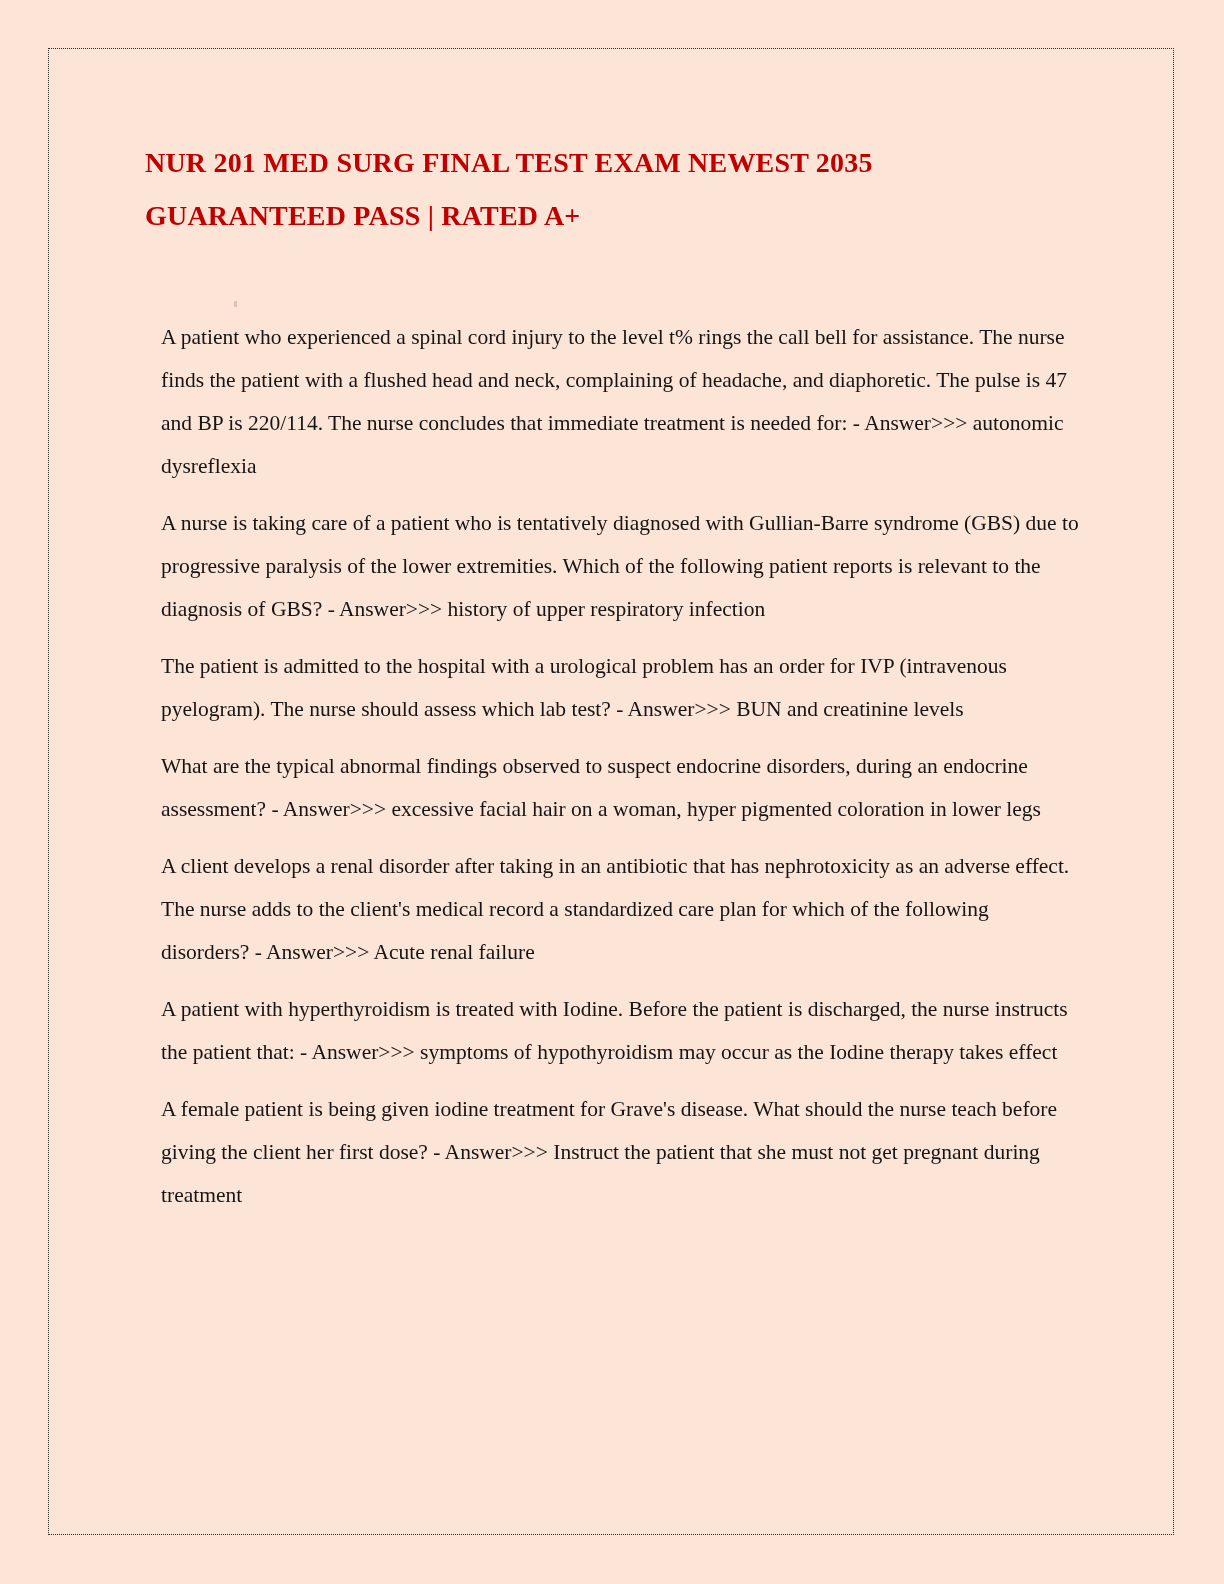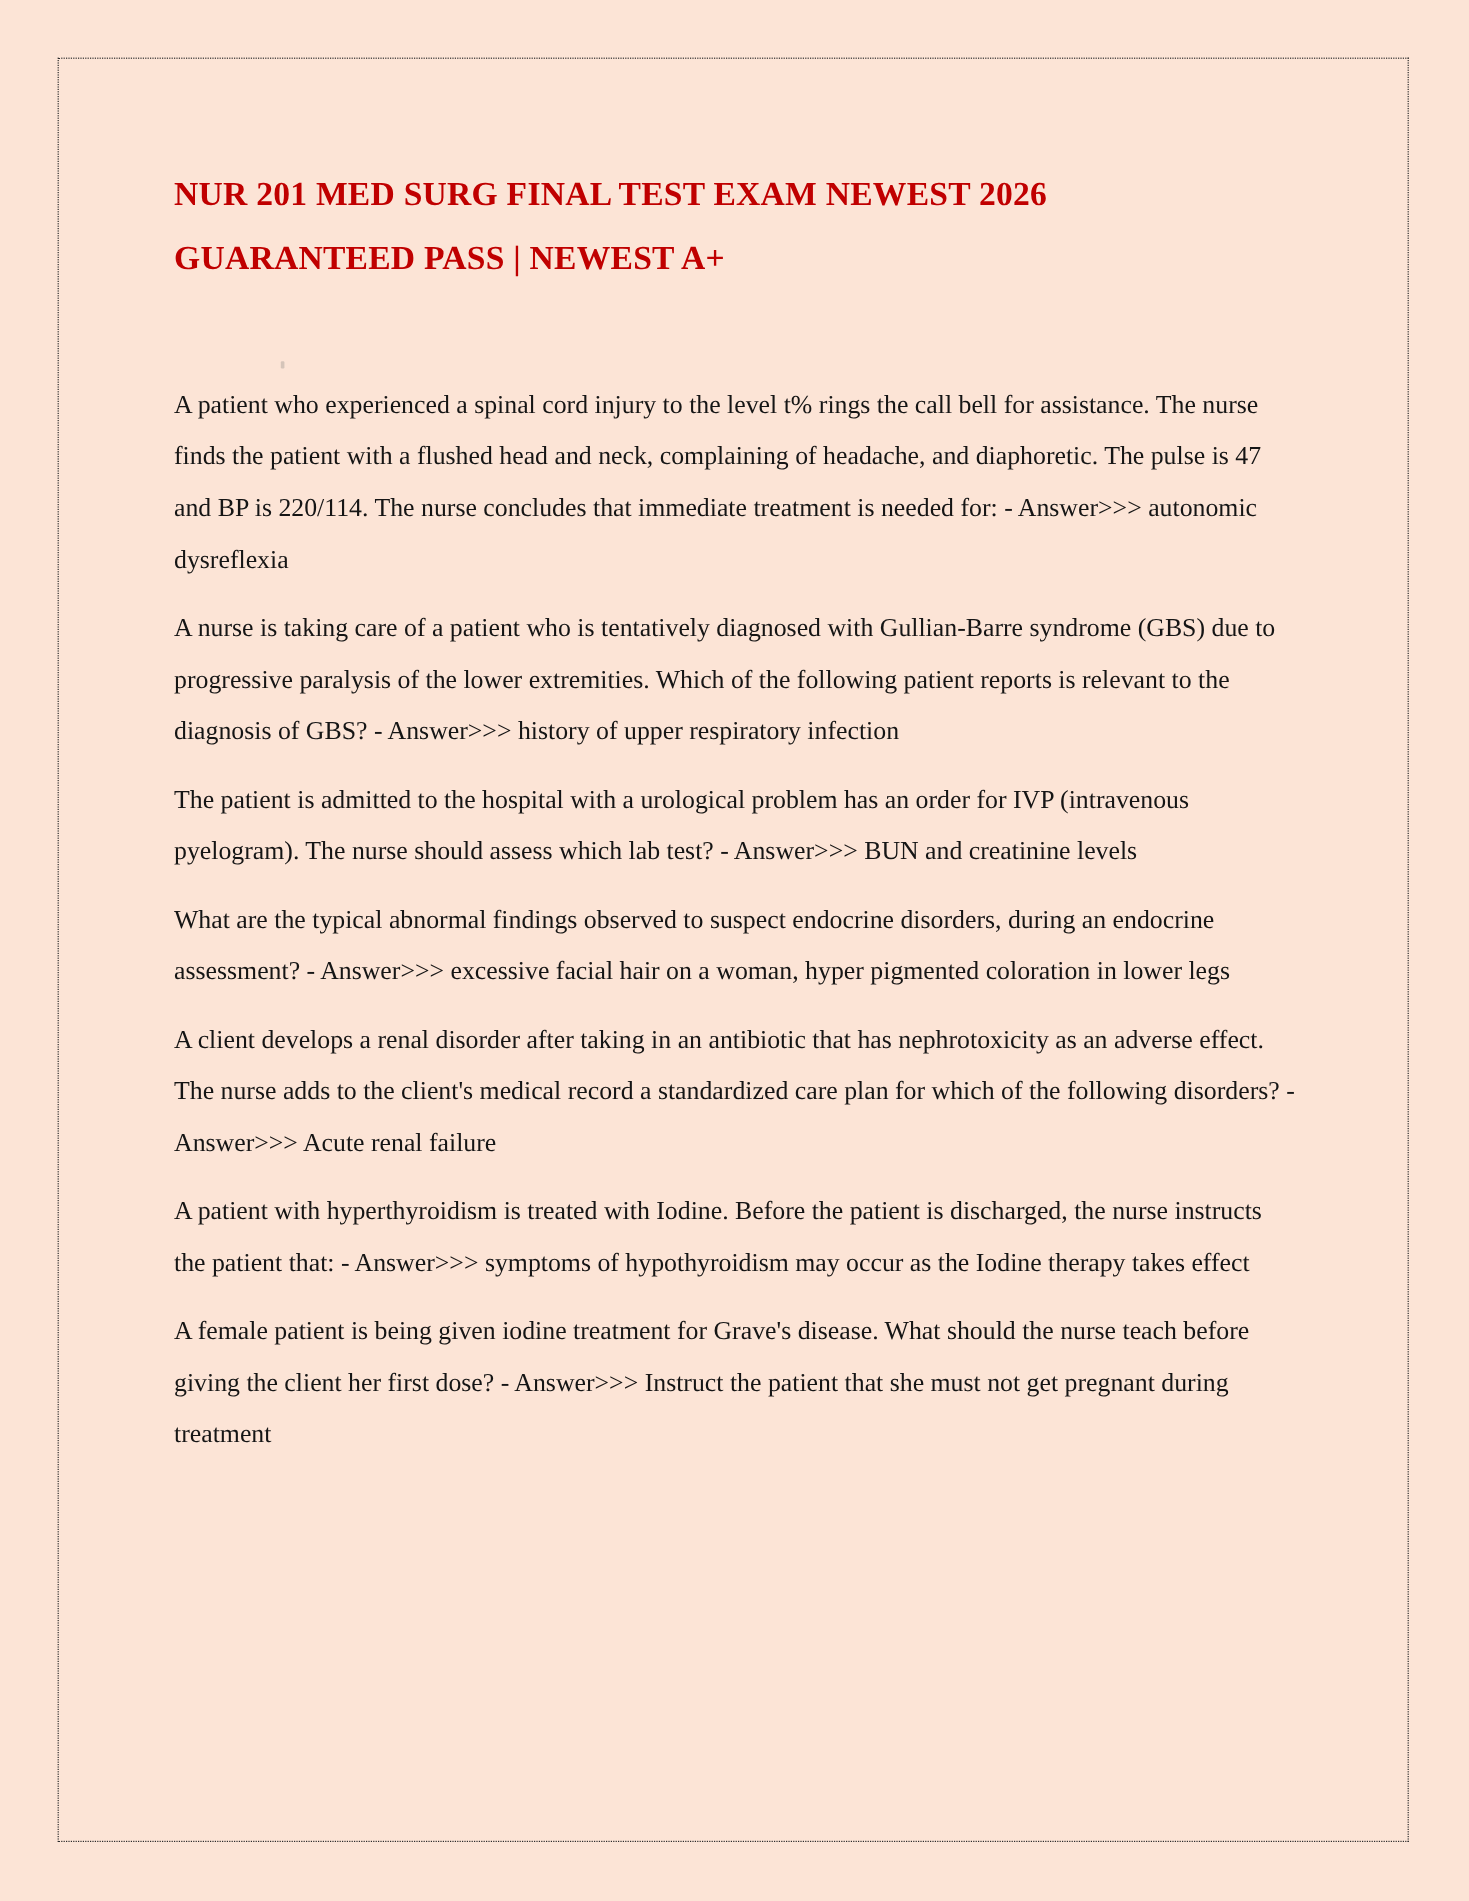--- a/index.html
+++ b/index.html
@@ -50,33 +50,33 @@
   }
   .doc-body {
     position: absolute;
     left: 145px;
     top: 316px;
     width: 935px;
     color: #151515;
     font-size: 21.5px;
   }
   .doc-body p {
-    margin: 0 0 14px 0;
+    margin: 0 0 14px 16px;
     line-height: 43px;
     text-align: left;
   }
 </style>
 </head>
 <body>
 
 <div class="frame"></div>
 
 <h1 class="doc-title">
-  <span class="tline">NUR 201 MED SURG FINAL TEST EXAM NEWEST 2026</span>
-  <span class="tline">GUARANTEED PASS | NEWEST A+</span>
+  <span class="tline">NUR 201 MED SURG FINAL TEST EXAM NEWEST 2035</span>
+  <span class="tline">GUARANTEED PASS | RATED A+</span>
 </h1>
 
 <span class="speck"></span>
 
 <div class="doc-body">
   <p>A patient who experienced a spinal cord injury to the level t% rings the call bell for assistance. The nurse finds the patient with a flushed head and neck, complaining of headache, and diaphoretic. The pulse is 47 and BP is 220/114. The nurse concludes that immediate treatment is needed for: - Answer&gt;&gt;&gt; autonomic dysreflexia</p>
   <p>A nurse is taking care of a patient who is tentatively diagnosed with Gullian-Barre syndrome (GBS) due to progressive paralysis of the lower extremities. Which of the following patient reports is relevant to the diagnosis of GBS? - Answer&gt;&gt;&gt; history of upper respiratory infection</p>
   <p>The patient is admitted to the hospital with a urological problem has an order for IVP (intravenous pyelogram). The nurse should assess which lab test? - Answer&gt;&gt;&gt; BUN and creatinine levels</p>
   <p>What are the typical abnormal findings observed to suspect endocrine disorders, during an endocrine assessment? - Answer&gt;&gt;&gt; excessive facial hair on a woman, hyper pigmented coloration in lower legs</p>
   <p>A client develops a renal disorder after taking in an antibiotic that has nephrotoxicity as an adverse effect. The nurse adds to the client's medical record a standardized care plan for which of the following disorders? - Answer&gt;&gt;&gt; Acute renal failure</p>

